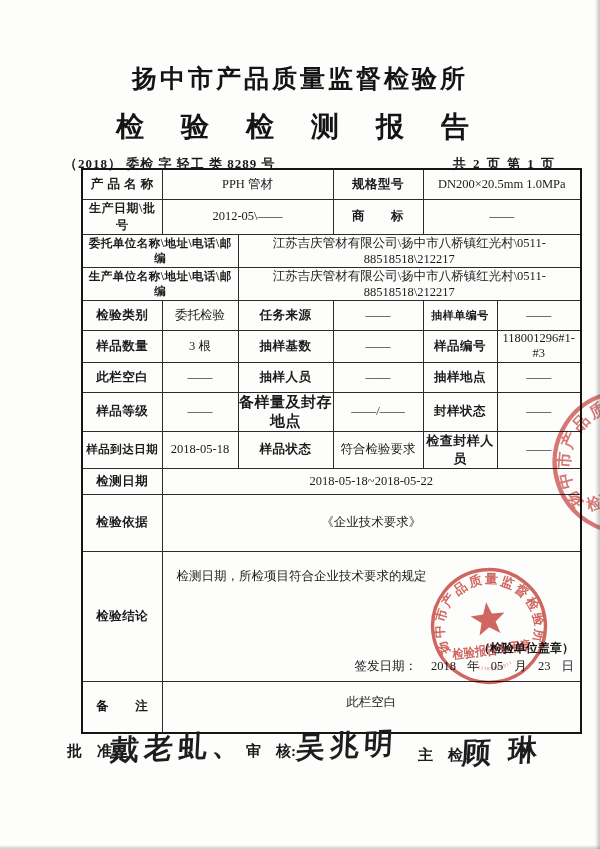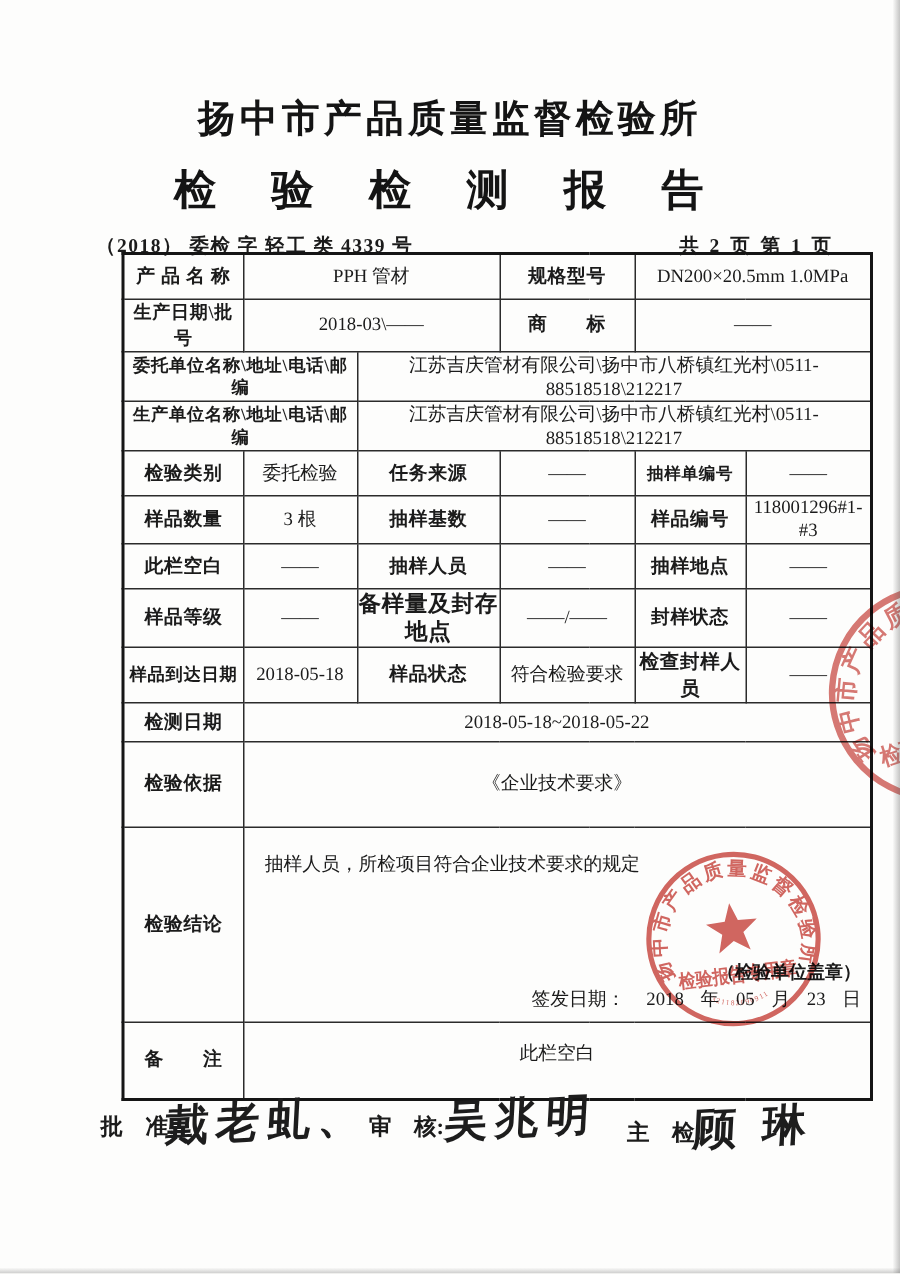--- a/index.html
+++ b/index.html
@@ -59,21 +59,21 @@
     background:linear-gradient(to top,rgba(90,90,90,.3),rgba(90,90,90,0));}
 </style>
 </head>
 <body>
 
 <div id="page">
 
   <div class="org-title">扬中市产品质量监督检验所</div>
   <div class="report-title">检 验 检 测 报 告</div>
   <div class="doc-line">
-    <span class="doc-number">（2018）  委检 字 轻工 类 4339 号</span>
+    <span class="doc-number">（2018）  委检 字 轻工 类 8289 号</span>
     <span class="page-info">共 2 页 第 1 页</span>
   </div>
 
   <table class="report">
     <colgroup>
       <col style="width:80px">
         <col style="width:76px">
         <col style="width:95px">
       <col style="width:60px">
         <col style="width:30px">
@@ -82,21 +82,21 @@
     </colgroup>
     <tbody>
         <tr style="height:30px">
       <td class="lab">产 品 名 称</td>
       <td colspan="2">PPH 管材</td>
       <td colspan="2" class="lab">规格型号</td>
       <td colspan="2">DN200×20.5mm 1.0MPa</td>
     </tr>
     <tr style="height:29px">
       <td class="lab" style="font-size:12px">生产日期\批号</td>
-      <td colspan="2">2018-03\——</td>
+      <td colspan="2">2012-05\——</td>
       <td colspan="2" class="lab">商　　标</td>
       <td colspan="2">——</td>
     </tr>
     <tr style="height:31px">
       <td colspan="2" class="lab" style="font-size:11.5px">委托单位名称\地址\电话\邮编</td>
       <td colspan="5" class="left small">江苏吉庆管材有限公司\扬中市八桥镇红光村\0511-88518518\212217</td>
     </tr>
     <tr style="height:32px">
       <td colspan="2" class="lab" style="font-size:11.5px">生产单位名称\地址\电话\邮编</td>
       <td colspan="5" class="left small">江苏吉庆管材有限公司\扬中市八桥镇红光村\0511-88518518\212217</td>
@@ -145,21 +145,21 @@
       <td class="lab">检测日期</td>
       <td colspan="6">2018-05-18~2018-05-22</td>
     </tr>
     <tr style="height:57px">
       <td class="lab">检验依据</td>
       <td colspan="6" class="left">《企业技术要求》</td>
     </tr>
     <tr style="height:130px">
       <td class="lab">检验结论</td>
       <td colspan="6" class="concl-cell">
-        <div class="concl-text">抽样人员，所检项目符合企业技术要求的规定</div>
+        <div class="concl-text">检测日期，所检项目符合企业技术要求的规定</div>
         <div class="seal-note">（检验单位盖章）</div>
         <div class="issue-line">
           <span>签发日期：</span><span class="d">2018 年 05 月 23 日</span>
         </div>
       </td>
     </tr>
     <tr style="height:52px">
       <td class="lab">备　　注</td>
       <td colspan="6" class="left" style="vertical-align:top;padding-top:12px">此栏空白</td>
     </tr>

